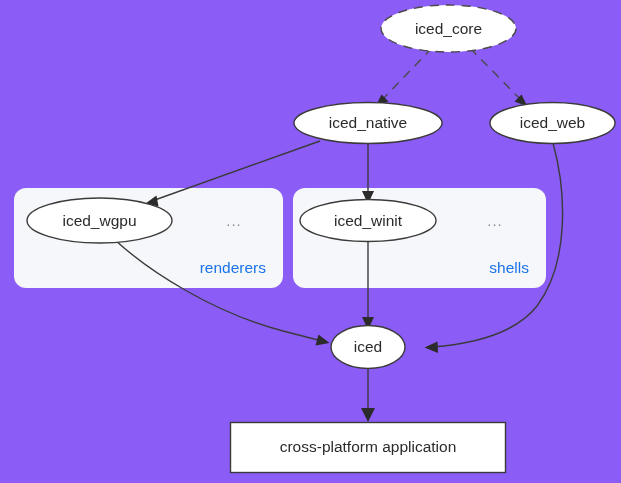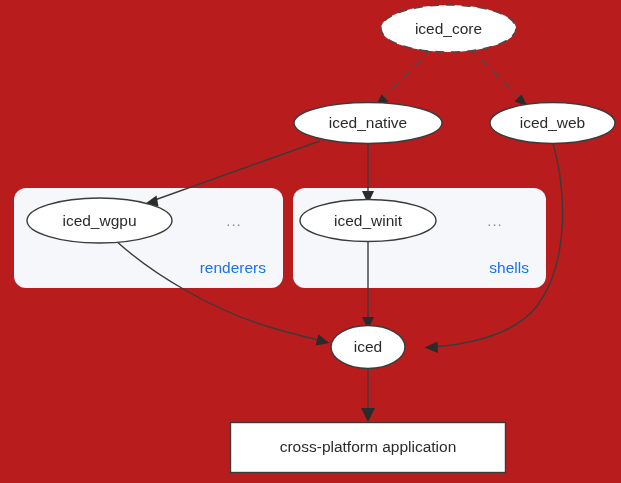--- a/index.html
+++ b/index.html
@@ -10,21 +10,21 @@
   body {
     width: 621px;
     height: 483px;
     font-family: "Liberation Sans", sans-serif;
     overflow: hidden;
   }
   #diagram-root {
     position: relative;
     width: 621px;
     height: 483px;
-    background: #b91c1c;
+    background: #8b5cf6;
   }
   #diagram-svg {
     position: absolute;
     top: 0;
     left: 0;
     width: 621px;
     height: 483px;
   }
   .node-label {
     font-family: "Liberation Sans", sans-serif;

